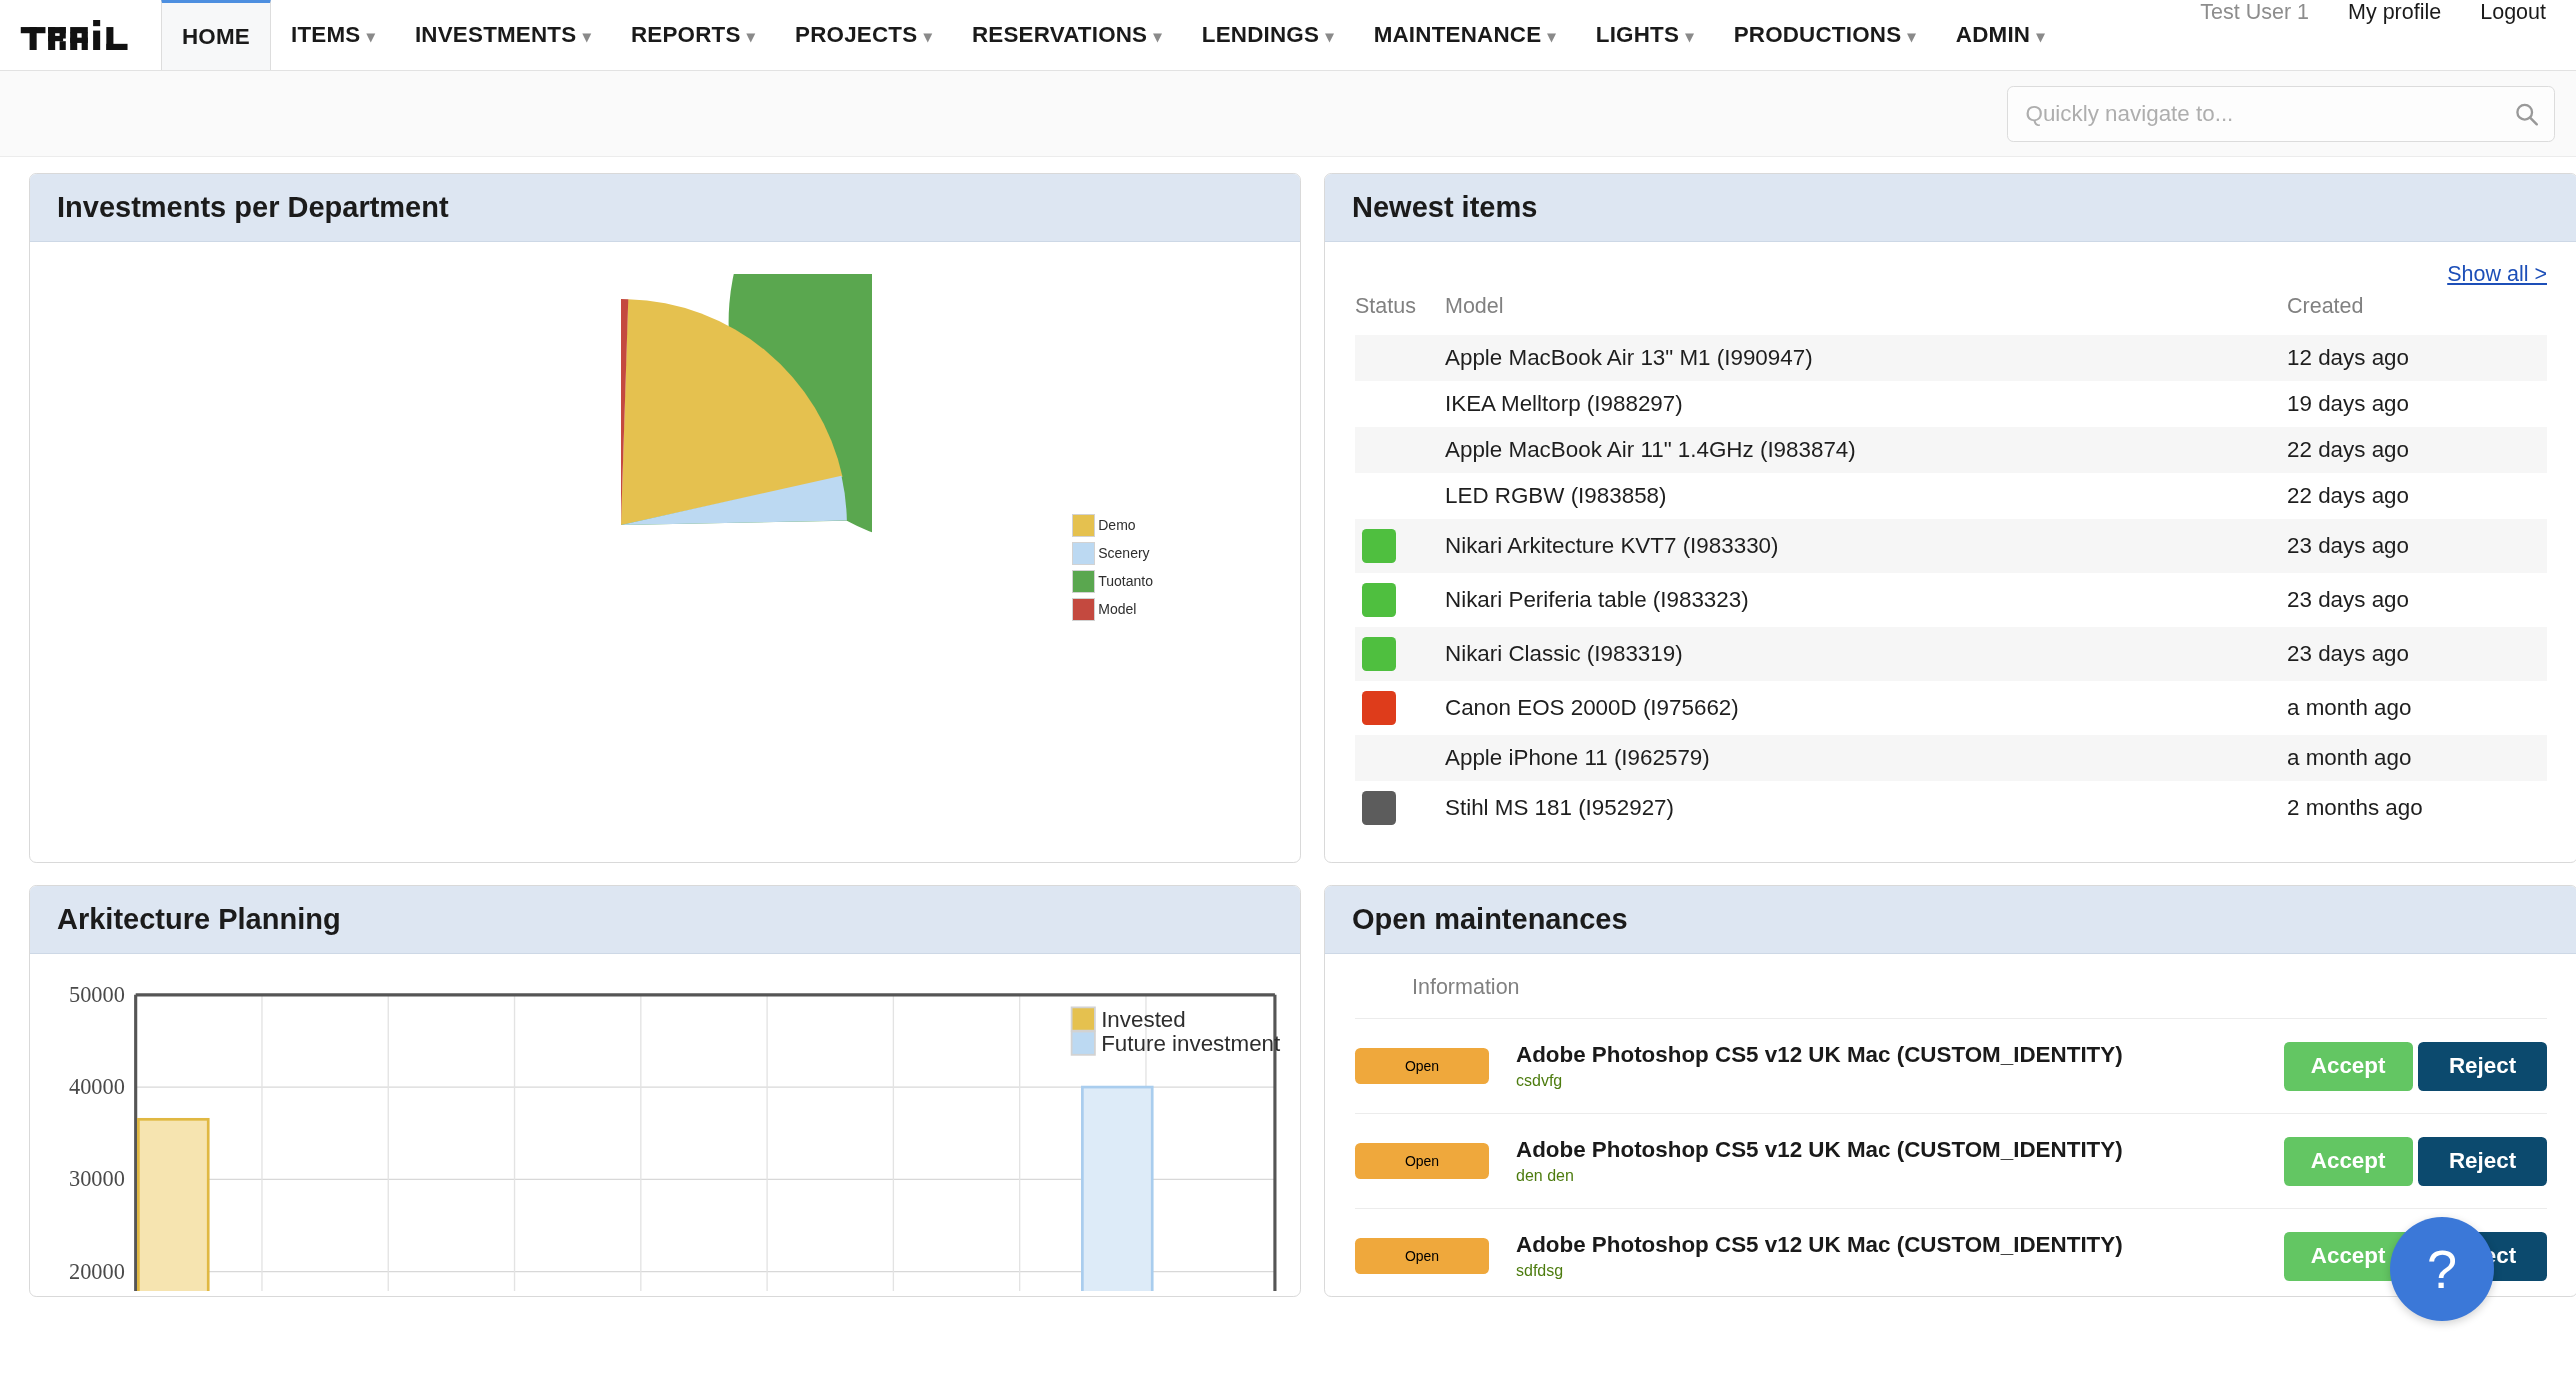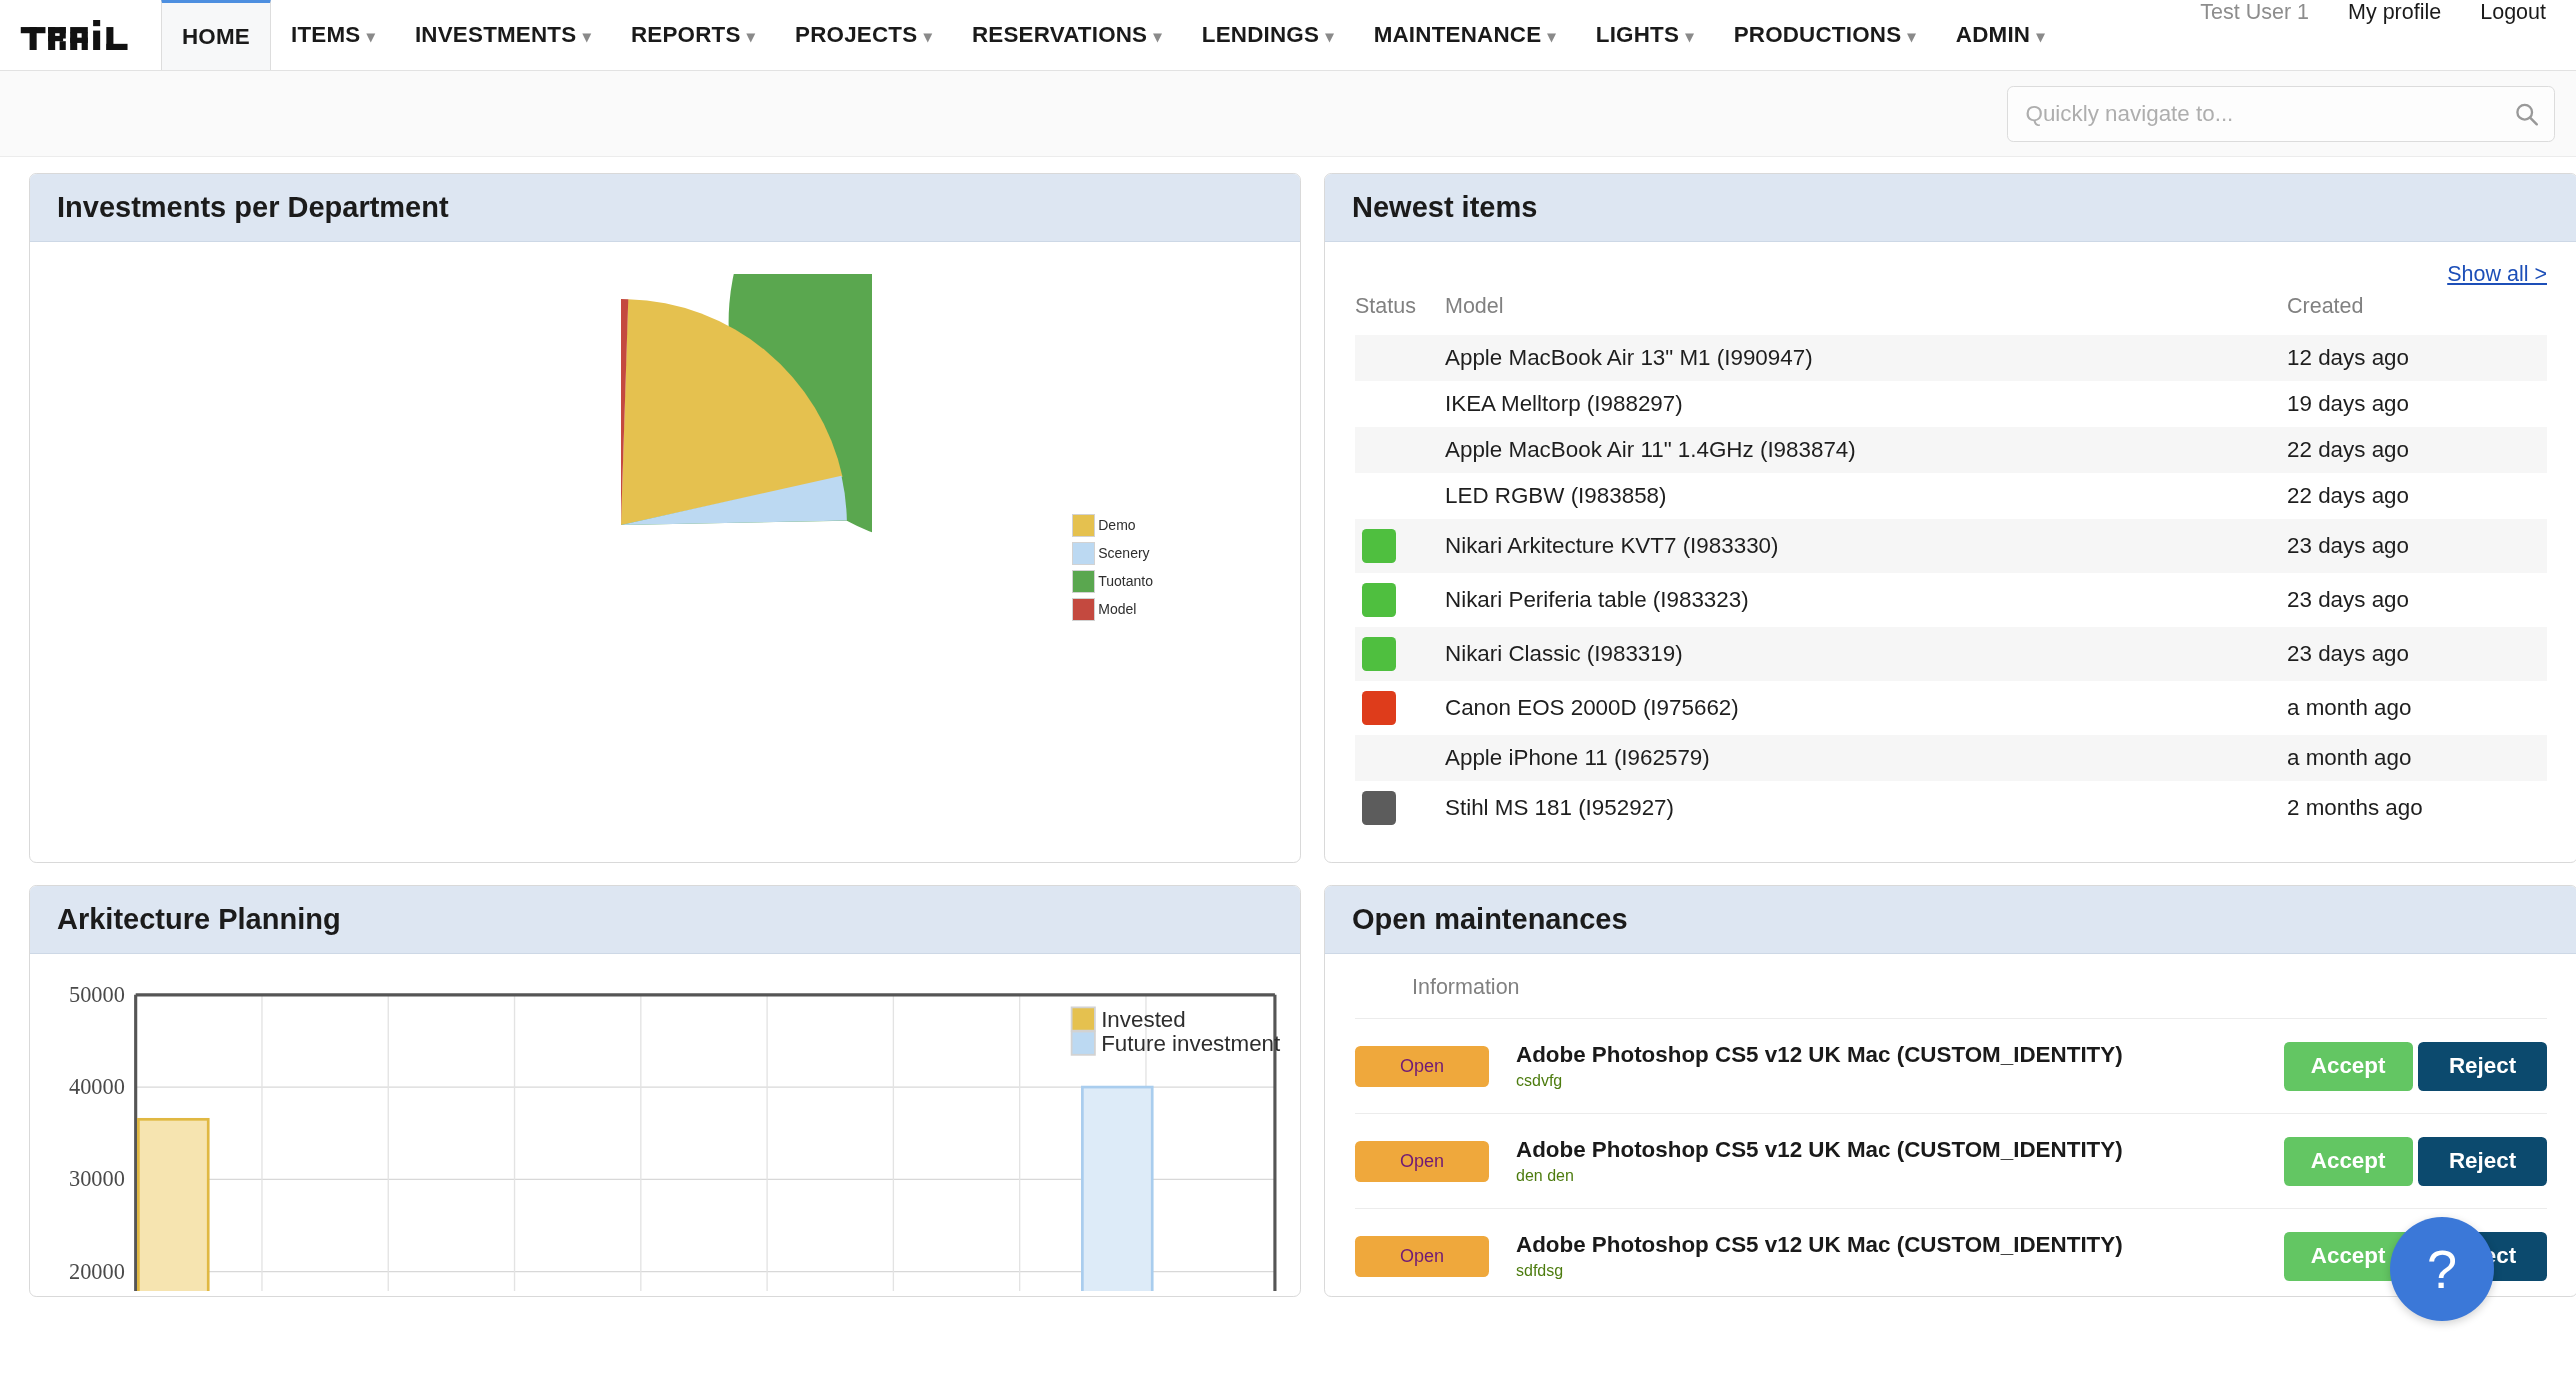--- a/index.html
+++ b/index.html
@@ -235,22 +235,22 @@
     min-height: 95px;
   }
   .maint-status {
     flex: none;
     width: 134px;
     margin-right: 27px;
   }
   .badge-open {
     display: block;
     background: #efa83c;
-    color: #701a75;
-    font-size: 18px;
+    color: #000000;
+    font-size: 14px;
     text-align: center;
     padding: 10px 0;
     border-radius: 5.4px;
   }
   .maint-info { flex: 1 1 auto; min-width: 0; }
   .maint-title {
     font-size: 22.4px;
     font-weight: bold;
     color: #1a1a1a;
     line-height: 1.18;

